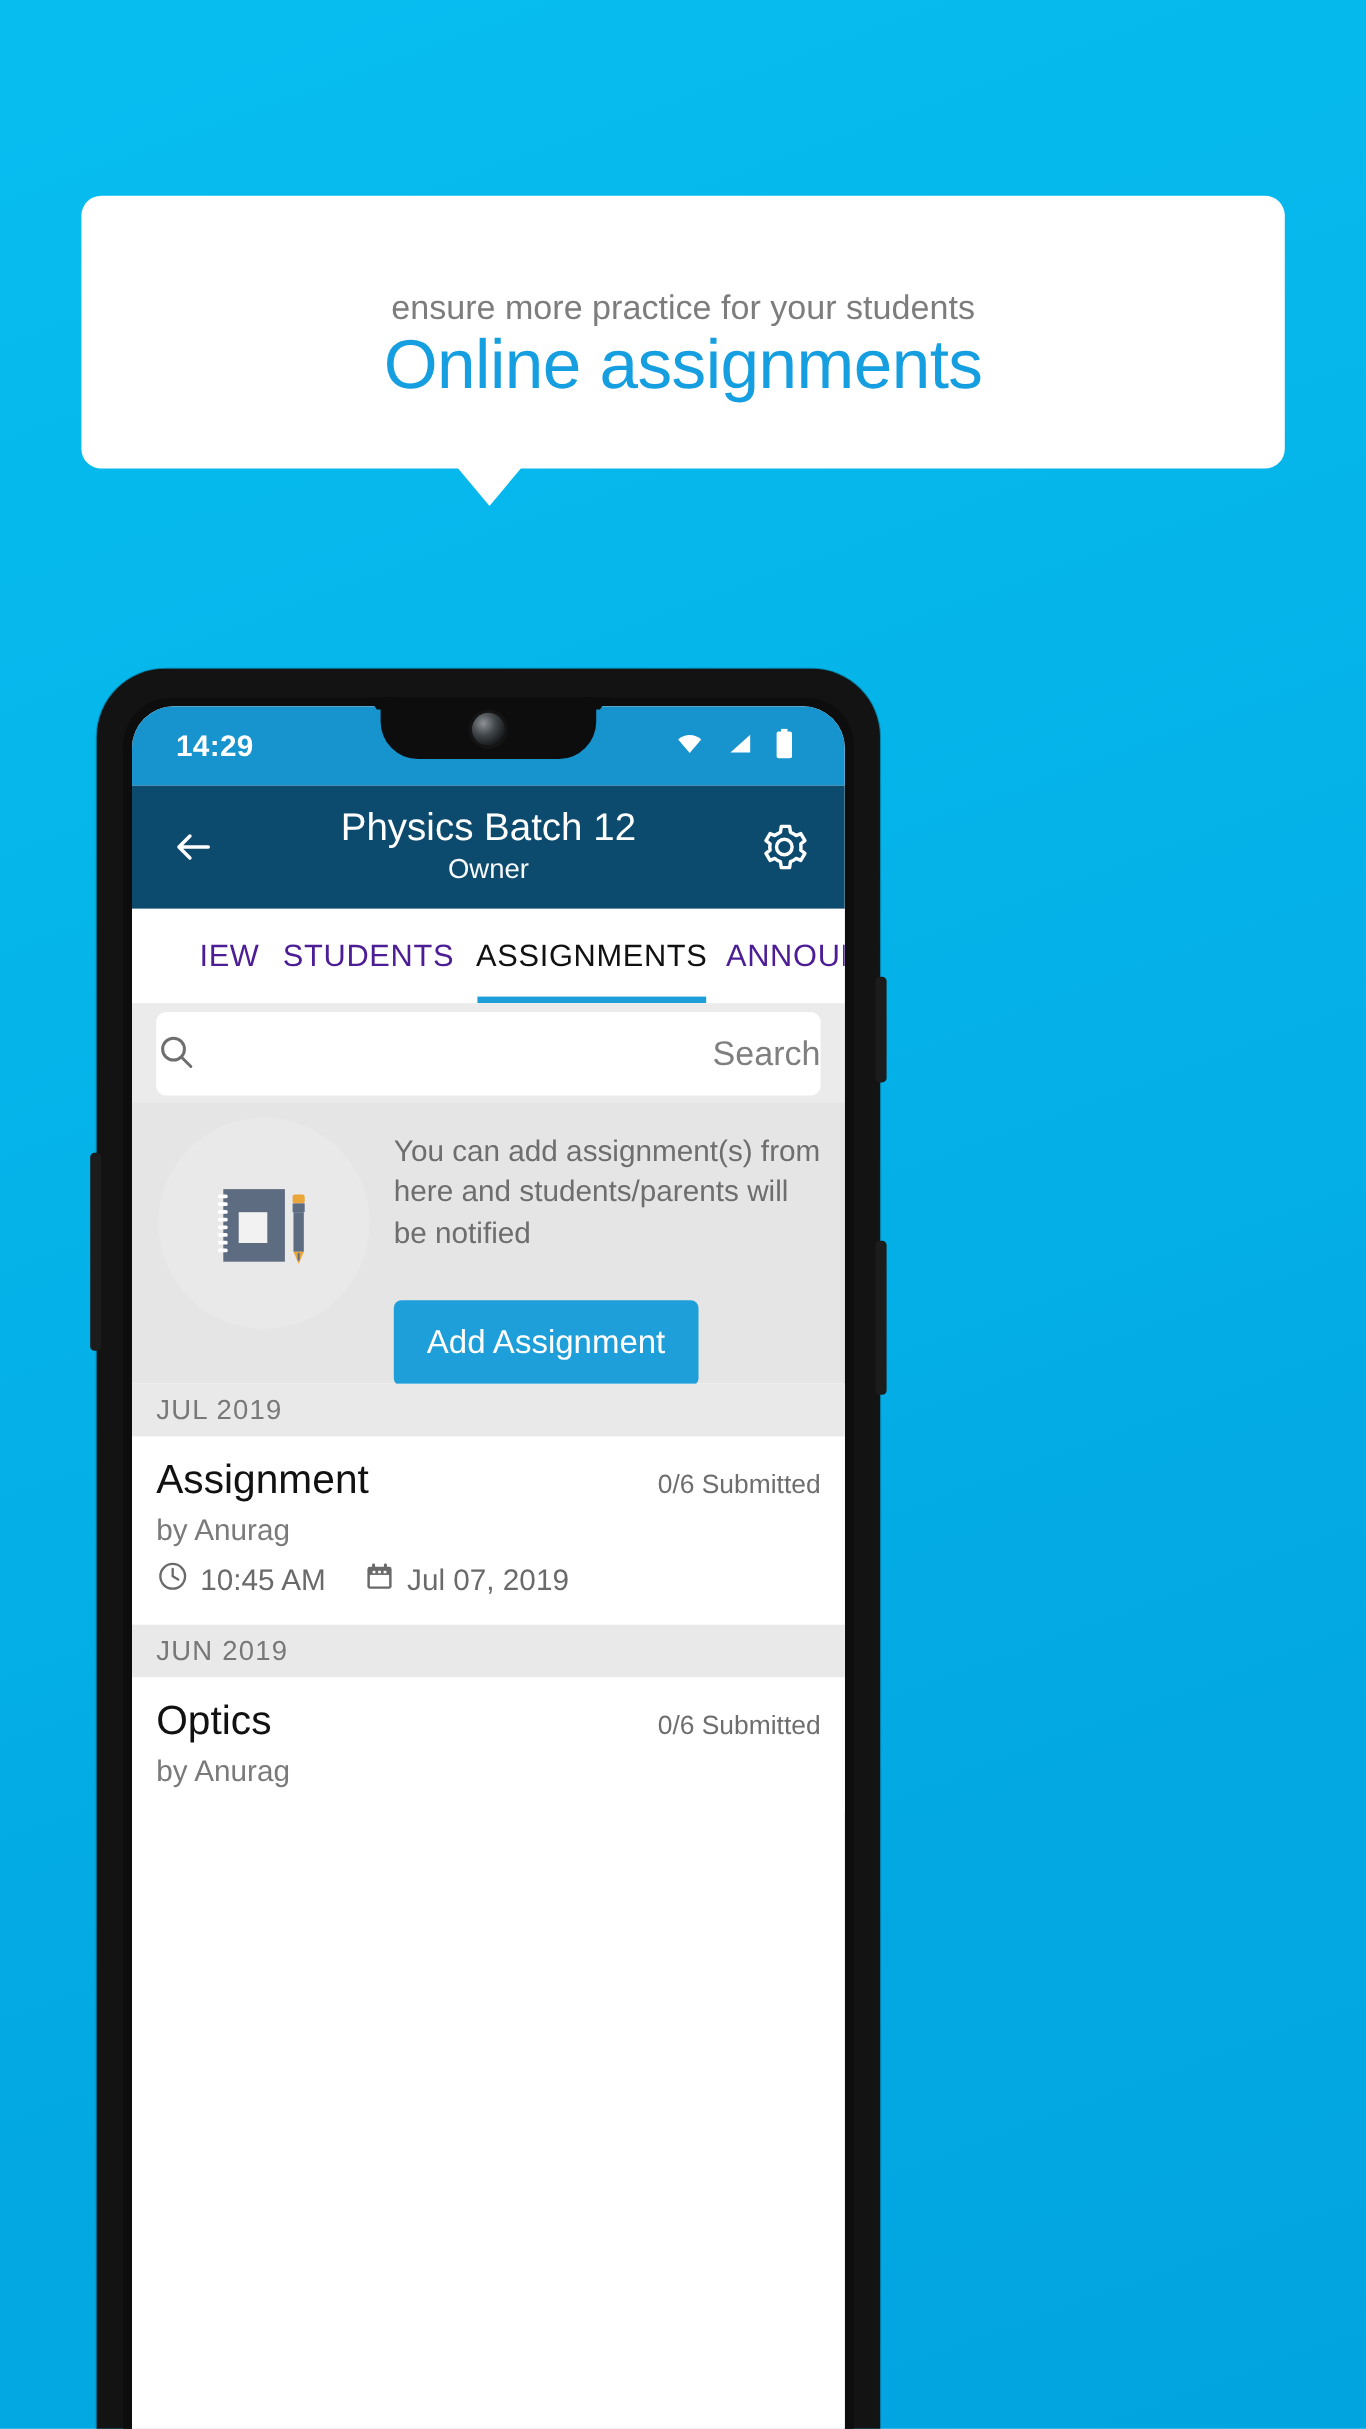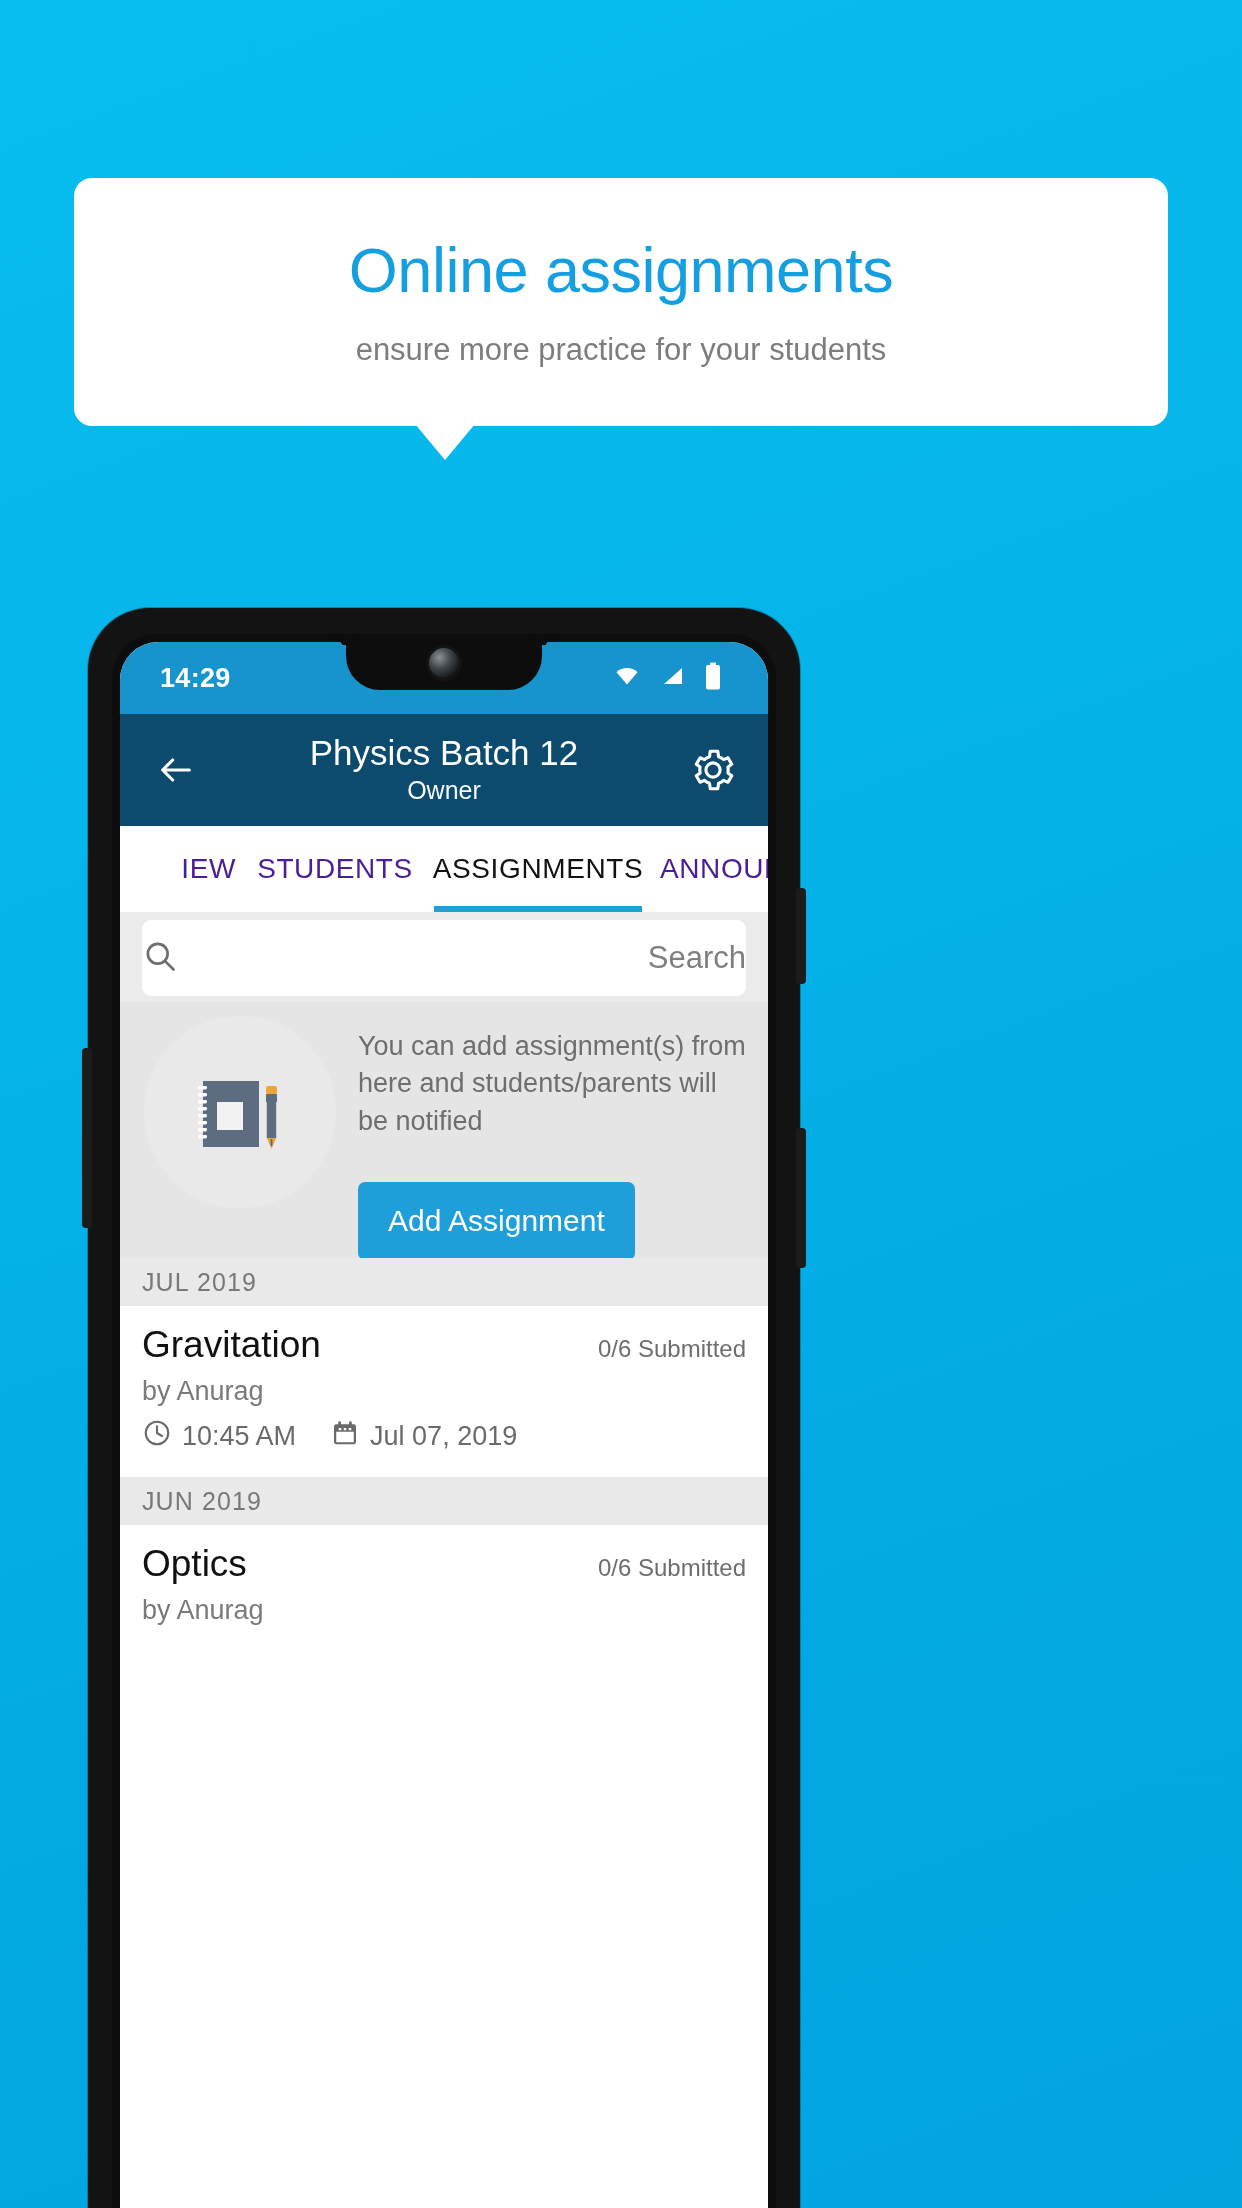--- a/index.html
+++ b/index.html
@@ -149,22 +149,22 @@
   .assign-title{ font-size:37px; color:#111; font-weight:400; }
   .assign-submitted{ margin-left:auto; font-size:24px; color:#6e6e6e; }
   .assign-by{ font-size:27px; color:#7a7a7a; margin-top:10px; }
   .assign-meta{ display:flex; align-items:center; margin-top:11px; font-size:27px; color:#6a6a6a; gap:10px;}
   .assign-meta .gap{ width:14px; }
 </style>
 </head>
 <body>
 
 <div id="promo-card">
+  <div id="promo-sub">ensure more practice for your students</div>
   <div id="promo-title">Online assignments</div>
-  <div id="promo-sub">ensure more practice for your students</div>
 </div>
 <div id="promo-pointer"></div>
 
 <div id="phone">
   <div class="side-btn" id="btn-vol-up"></div>
   <div class="side-btn" id="btn-vol-dn"></div>
   <div id="btn-left"></div>
 
   <div id="phone-inner">
     <div id="screen">
@@ -258,21 +258,21 @@
           <div id="empty-text">You can add assignment(s) from here and students/parents will be notified</div>
           <button id="add-assignment-btn">Add Assignment</button>
         </div>
       </div>
 
       <div id="list">
 
         <div class="month-header">JUL 2019</div>
         <div class="assign-row">
           <div class="assign-top">
-            <div class="assign-title">Gravitation</div>
+            <div class="assign-title">Assignment</div>
             <div class="assign-submitted">0/6 Submitted</div>
           </div>
           <div class="assign-by">by Anurag</div>
           <div class="assign-meta">
             <span>
               <svg width="30" height="30" viewBox="0 0 24 24">
                 <circle cx="12" cy="12" r="9" fill="none" stroke="#6a6a6a" stroke-width="1.7"></circle>
                 <path d="M12 6.7V12l4 2.4" fill="none" stroke="#6a6a6a" stroke-width="1.7" stroke-linecap="round" stroke-linejoin="round"></path>
               </svg>
             </span>

